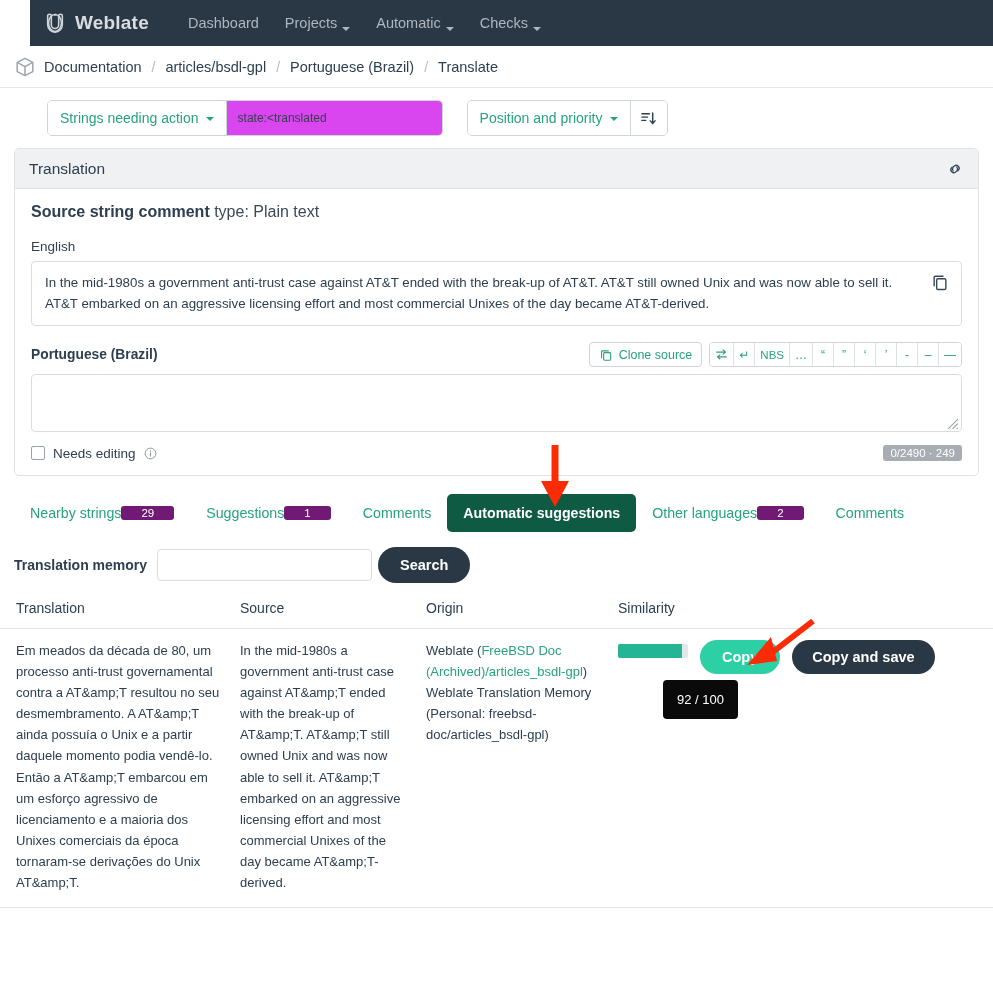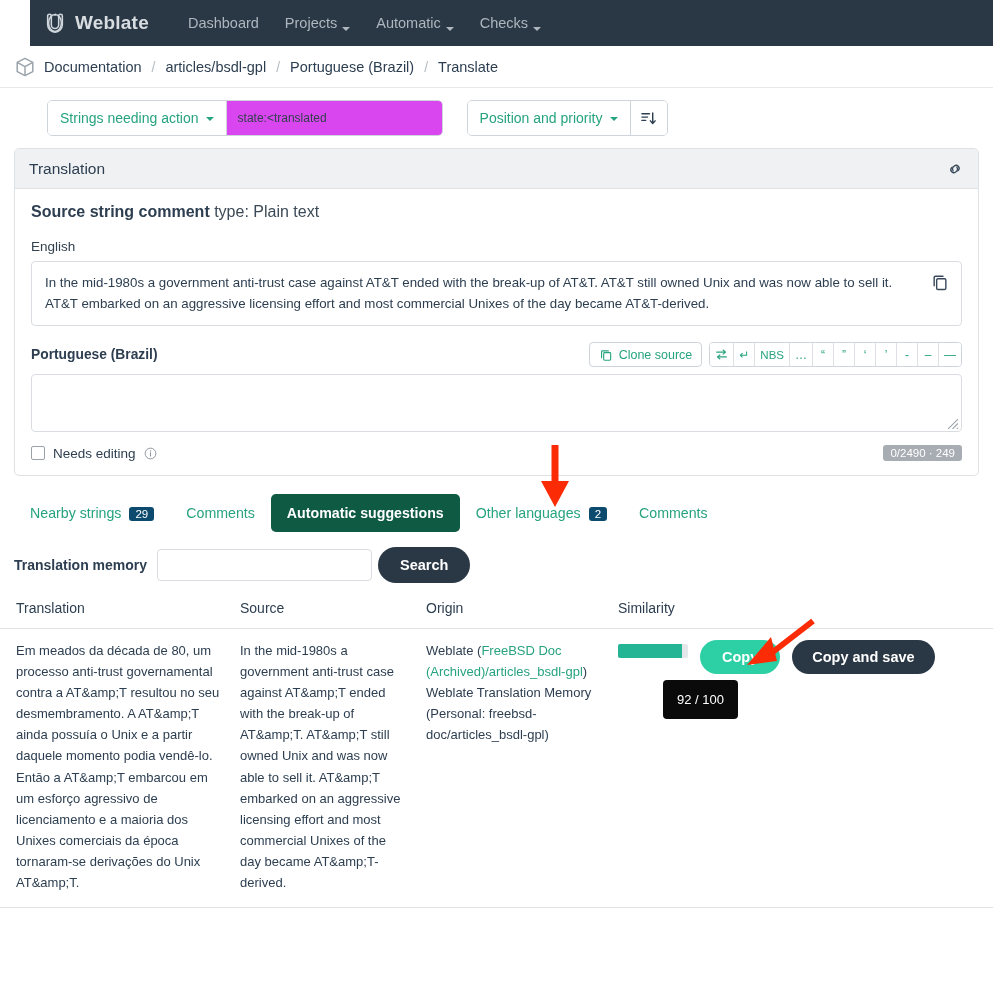--- a/index.html
+++ b/index.html
@@ -280,32 +280,32 @@
   .btn-green { background: #2dd0a5; color: #fff; }
 
   
   .tabs {
     display: flex; align-items: stretch;
     margin: 18px 14px 0 14px;
     gap: 0;
     border-bottom: 1px solid transparent;
   }
   .tab {
-    display: flex; align-items: flex-end; gap: 8px;
+    display: flex; align-items: center; 
     padding: 11px 16px;
     color: #27a37f; font-size: 14.2px;
     cursor: pointer; white-space: nowrap;
     border-radius: 5px;
   }
   .tab.active {
     background: #0f5a43; color: #fff; font-weight: bold;
   }
   .tab-badge {
-    background: #0c4a6e; color: #fff;
-    font-size: 11.5px; padding: 1px 6px; border-radius: 3px;
+    background: #701a75; color: #fff;
+    font-size: 11.5px; padding: 1px 20px; border-radius: 3px;
     min-width: 18px; text-align: center;
   }
 
   
   .tm-row {
     display: flex; align-items: center; gap: 0;
     padding: 14px 14px 12px 14px;
   }
   .tm-label { font-size: 14px; font-weight: bold; color: #2c3e50; margin-right: 10px; }
   .tm-input {
@@ -526,20 +526,24 @@
       <span class="counter-badge">0/2490 · 249</span>
     </div>
 
   </div>
 </div>
 
 <div class="tabs">
   <div class="tab">
     <span>Nearby strings</span>
     <span class="tab-badge">29</span>
+  </div>
+  <div class="tab">
+    <span>Suggestions</span>
+    <span class="tab-badge">1</span>
   </div>
   <div class="tab">
     <span>Comments</span>
   </div>
   <div class="tab active">
     <span>Automatic suggestions</span>
   </div>
   <div class="tab">
     <span>Other languages</span>
     <span class="tab-badge">2</span>

